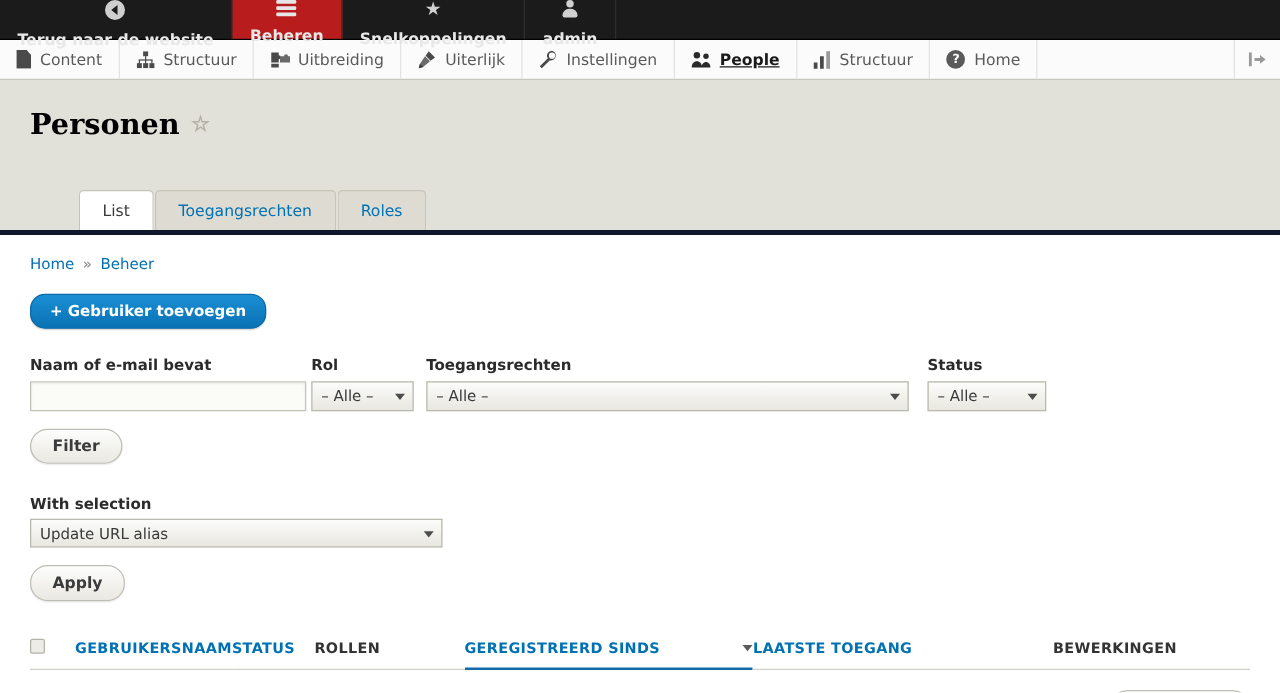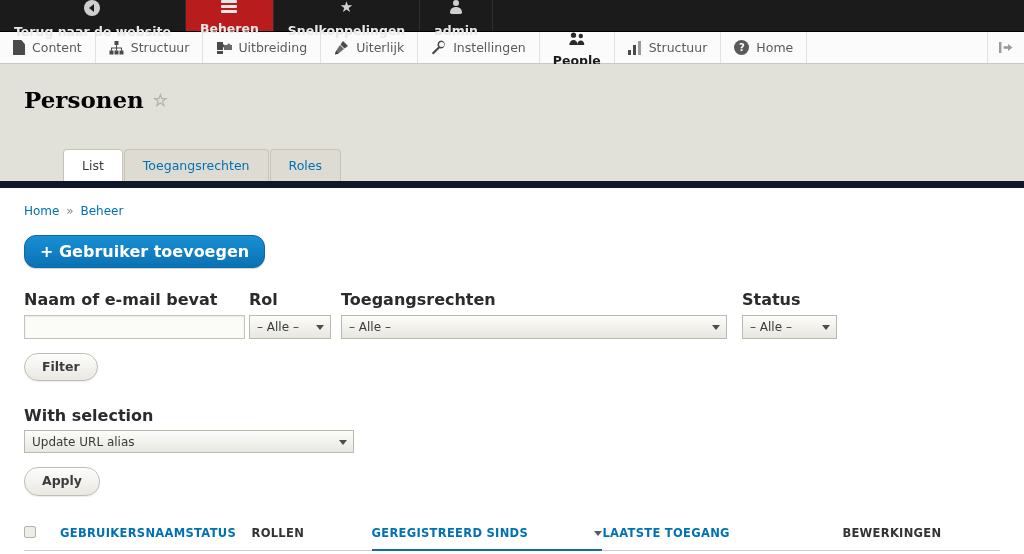--- a/index.html
+++ b/index.html
@@ -60,21 +60,21 @@
     border-bottom:1px solid #c8c8c0;
     box-shadow:0 1px 0 rgba(0,0,0,.04);
   }
   .mi {
     display:flex; align-items:center; gap:7px;
     padding:0 13px;
     font-size:12.5px; color:#5a5a5a;
     border-right:1px solid #e2e2e2;
     white-space:nowrap;
   }
-  .mi.active { font-weight:bold; color:#1a1a1a;flex-direction:column; }
+  .mi.active { font-weight:bold; color:#1a1a1a; }
   .mi.active .mi-label { text-decoration:underline; }
   .mi-spacer { flex:1; border-right:1px solid #e2e2e2; }
   .mi-collapse { padding:0 11px; border-right:none; }
 
   .gi { flex:none; display:inline-block; position:relative; }
   .gi-content { width:12px; height:15px; background:#4a4a4a;
     clip-path:polygon(0 0, 70% 0, 100% 28%, 100% 100%, 0 100%); }
   .gi-structure { width:15px; height:14px; }
   .gi-appearance { width:15px; height:15px; }
   .gi-modules { width:15px; height:14px; }
@@ -85,21 +85,21 @@
   .gi-help { width:15px; height:15px; border-radius:50%; background:#5a5a5a; color:#fff;
     font-size:10px; font-weight:bold; text-align:center; line-height:15px; }
   .gi-collapse { width:14px; height:13px; position:relative; }
 
   
   .page-head {
     background:#e2e1d9;
     padding:22px 24px 0 24px;
     height:124px;
     position:relative;
-    border-bottom:7px solid #0f172a;
+    border-bottom:4px solid #0f172a;
   }
   .page-title {
     font-family:"DejaVu Serif", serif;
     font-size:23px; font-weight:bold; color:#000;
     margin:0 0 24px 0;
     display:flex; align-items:center; gap:9px;
   }
   .fav-star { color:#b5b2a4; font-size:17px; }
 
   .tabs { display:flex; align-items:flex-end; gap:1px; position:absolute; bottom:0; left:24px;margin-left:39px; }
@@ -118,31 +118,31 @@
   .content { padding:16px 24px 0 24px; background:#fff; }
 
   .breadcrumb { font-size:12px; color:#6b6b6b; margin:0 0 17px 0; }
   .breadcrumb a { color:#0071b3; text-decoration:none; }
   .bc-sep { color:#888; margin:0 3px; }
 
   .btn-add {
     display:inline-block;
     background:#0c7ec4;
     background-image:linear-gradient(#1a8fd4,#0a72b4);
-    color:#fff; font-weight:bold; font-size:16px;
+    color:#fff; font-weight:bold; font-size:12px;
     padding:6px 15px; border-radius:12px;
     border:1px solid #0a6ba8;
     text-decoration:none;
     box-shadow:0 1px 1px rgba(0,0,0,.18);
   }
 
   
   .filter-row { display:flex; gap:0; margin-top:22px; align-items:flex-start; }
   .fld { margin-right:0; }
-  .fld-label { display:block; font-size:16px; font-weight:bold; color:#2b2b2b; margin-bottom:6px; }
+  .fld-label { display:block; font-size:12px; font-weight:bold; color:#2b2b2b; margin-bottom:6px; }
   .f-name { width:221px; }
   .f-rol { width:82px; margin-left:4px; }
   .f-perm { width:386px; margin-left:10px; }
   .f-status { width:95px; margin-left:15px; }
 
   .txtinput {
     width:100%; height:24px;
     border:1px solid #c3c3b8;
     background:#fbfbf8;
     box-shadow:inset 0 1px 2px rgba(0,0,0,.07);

